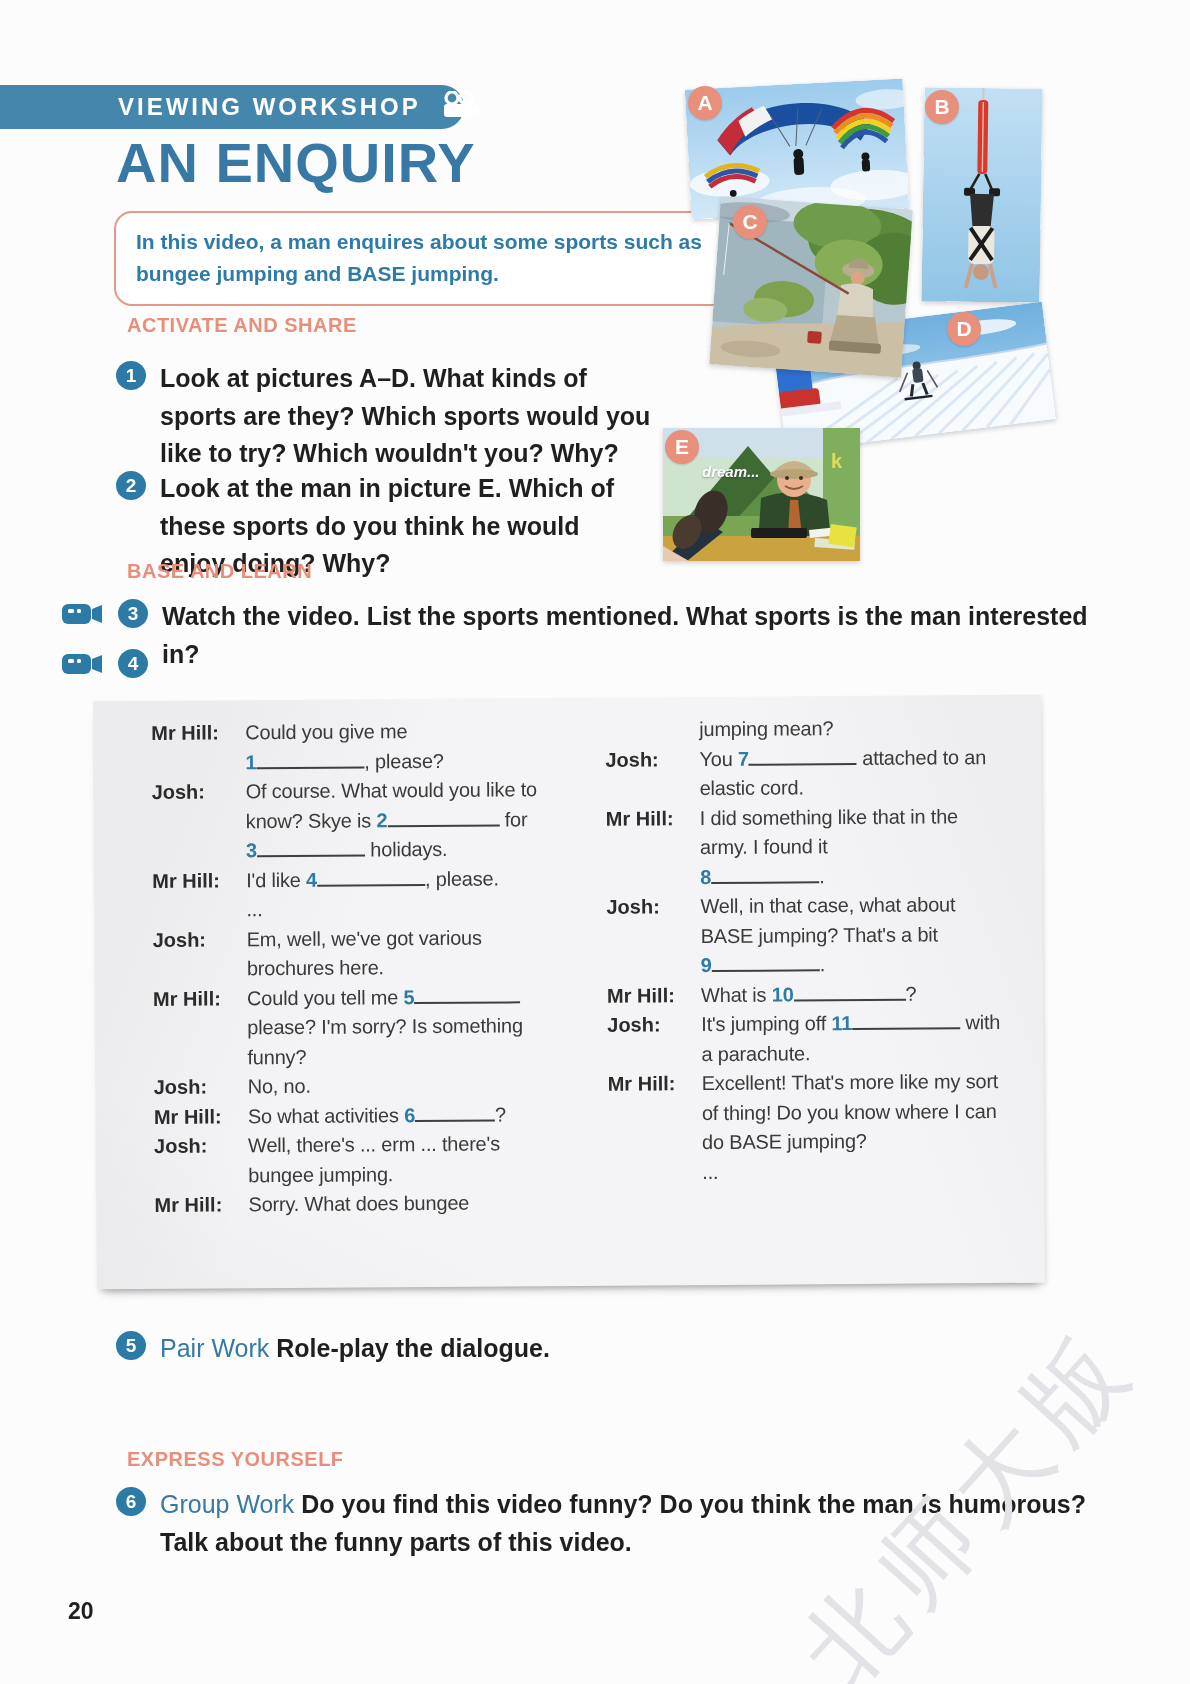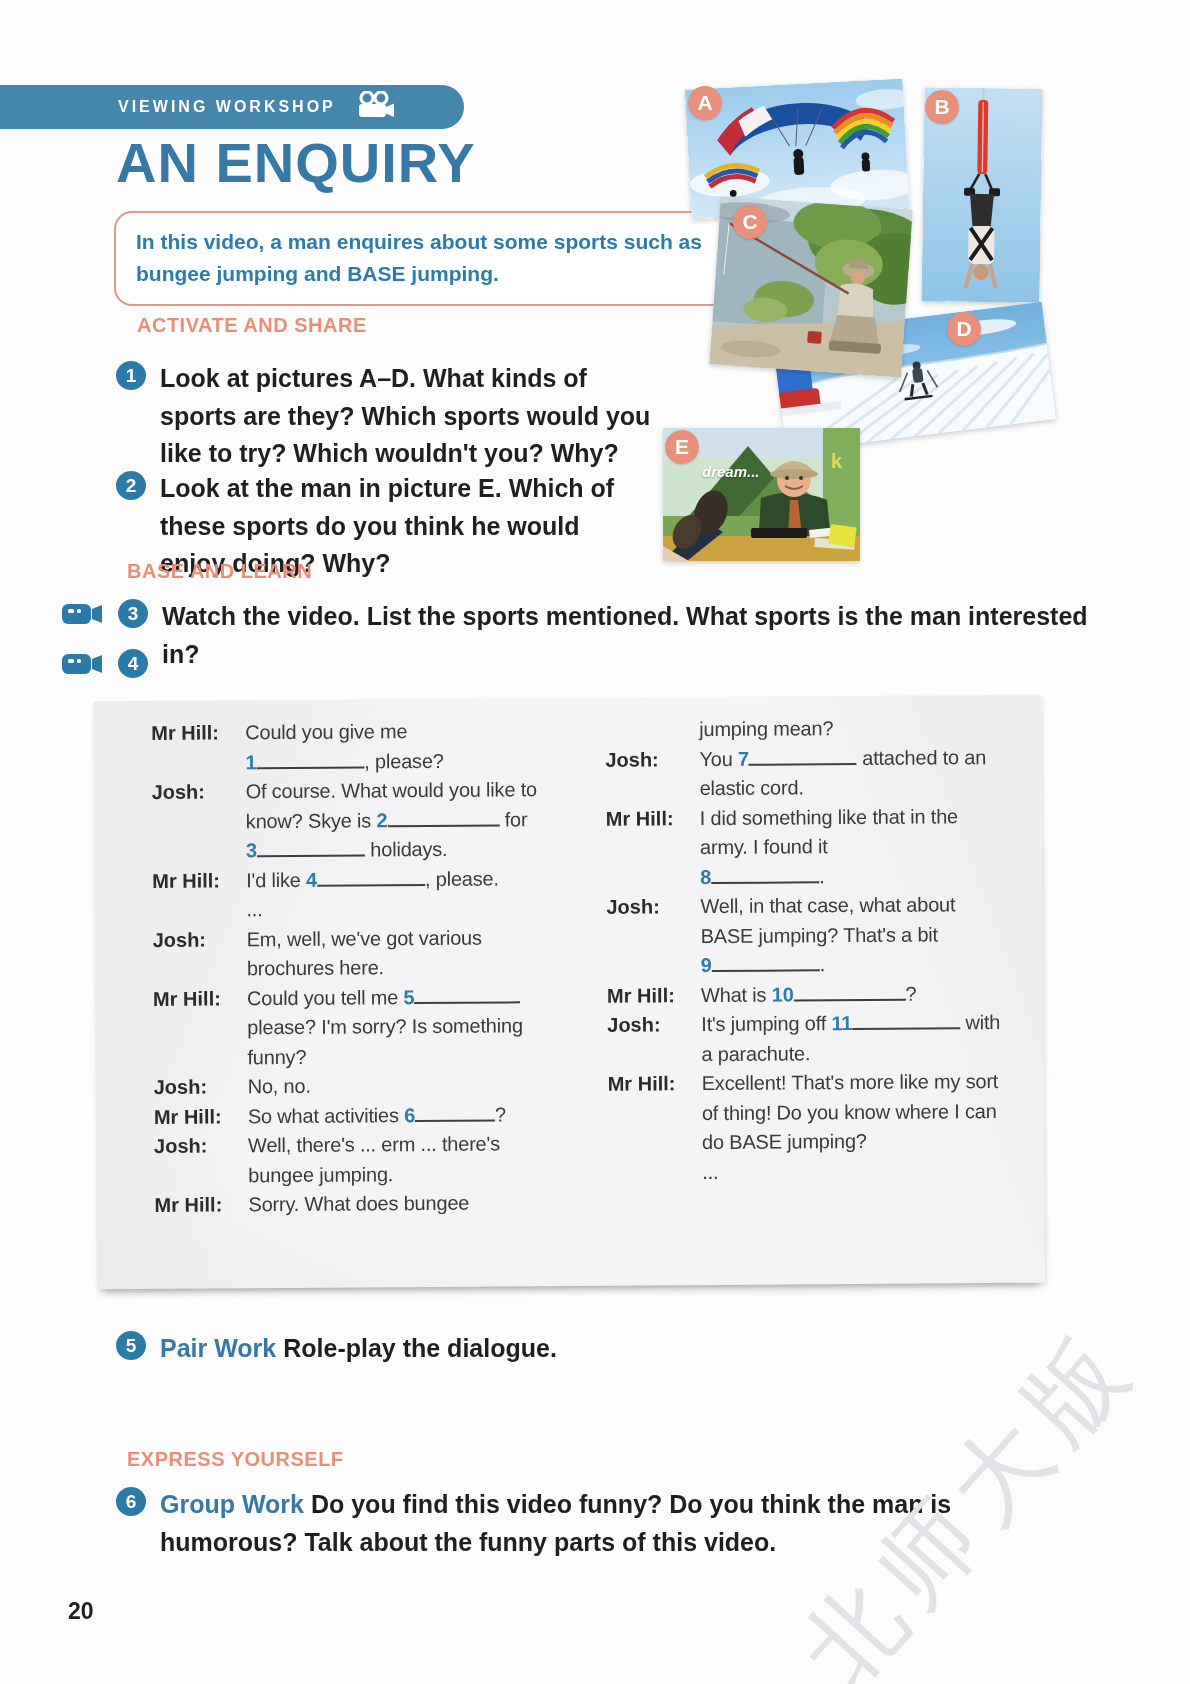--- a/index.html
+++ b/index.html
@@ -9,21 +9,21 @@
     font-family:"Liberation Sans", sans-serif;
     color:#262626;
   }
   
   .header-bar{
     position:absolute;left:0;top:85px;width:464px;height:44px;
     background:#4586ac;border-radius:0 22px 22px 0;
     display:flex;align-items:center;padding-left:118px;box-sizing:border-box;gap:20px;
   }
   .header-bar .bar-label{
-    color:#ffffff;font-size:16px;font-weight:700;letter-spacing:3px;white-space:nowrap;
+    color:#ffffff;font-size:24px;font-weight:700;letter-spacing:3px;white-space:nowrap;
   }
   .page-title{
     position:absolute;left:116px;top:130px;
     font-size:56px;font-weight:700;color:#3779a4;letter-spacing:1px;
   }
   .intro-box{
     position:absolute;left:114px;top:211px;width:648px;box-sizing:border-box;
     border:2px solid #e29a86;border-radius:18px;
     padding:13px 20px 15px 20px;background:#ffffff;
   }
@@ -35,21 +35,21 @@
     position:absolute;color:#e88f7b;font-size:20px;font-weight:700;letter-spacing:0.5px;
   }
   
   .num-item{position:absolute;display:flex;gap:14px;align-items:flex-start;}
   .item-circle{
     flex:0 0 auto;width:30px;height:29px;border-radius:50%;
     background:#2c7aa6;color:#fff;font-size:19px;font-weight:700;
     display:flex;align-items:center;justify-content:center;margin-top:1px;
   }
   .instr{font-size:25px;font-weight:700;color:#1f1f1f;line-height:1.5;}
-  .blue-label{color:#3779a4;font-weight:700;}
+  .blue-label{color:#3779a4;font-weight:400;}
   .cam{flex:0 0 auto;margin-top:3px;}
   
   .paper{
     position:absolute;left:95px;top:698px;width:948px;height:588px;
     background:
       linear-gradient(112deg, rgba(0,0,0,0.030) 0 12%, rgba(255,255,255,0) 30%),
       linear-gradient(250deg, rgba(0,0,0,0.025) 0 8%, rgba(255,255,255,0) 26%),
       linear-gradient(25deg, rgba(0,0,0,0.018) 0 6%, rgba(255,255,255,0) 20%),
       #f4f4f6;
     transform:rotate(-0.4deg);
@@ -107,21 +107,21 @@
     </svg>
   </span>
 </div>
 
 <div class="page-title">AN ENQUIRY</div>
 
 <div class="intro-box">
   <div class="intro-text">In this video, a man enquires about some sports such as bungee jumping and BASE jumping.</div>
 </div>
 
-<div class="sec-head" style="left:137px;top:314px;">ACTIVATE AND SHARE</div>
+<div class="sec-head" style="left:127px;top:314px;">ACTIVATE AND SHARE</div>
 
 <div class="num-item" style="left:116px;top:360px;width:540px;">
   <span class="item-circle">1</span>
   <span class="instr" style="max-width:492px;">Look at pictures A–D. What kinds of sports are they? Which sports would you like to try? Which wouldn't you? Why?</span>
 </div>
 
 <div class="num-item" style="left:116px;top:470px;width:540px;">
   <span class="item-circle">2</span>
   <span class="instr" style="max-width:480px;">Look at the man in picture E. Which of these sports do you think he would enjoy doing? Why?</span>
 </div>

